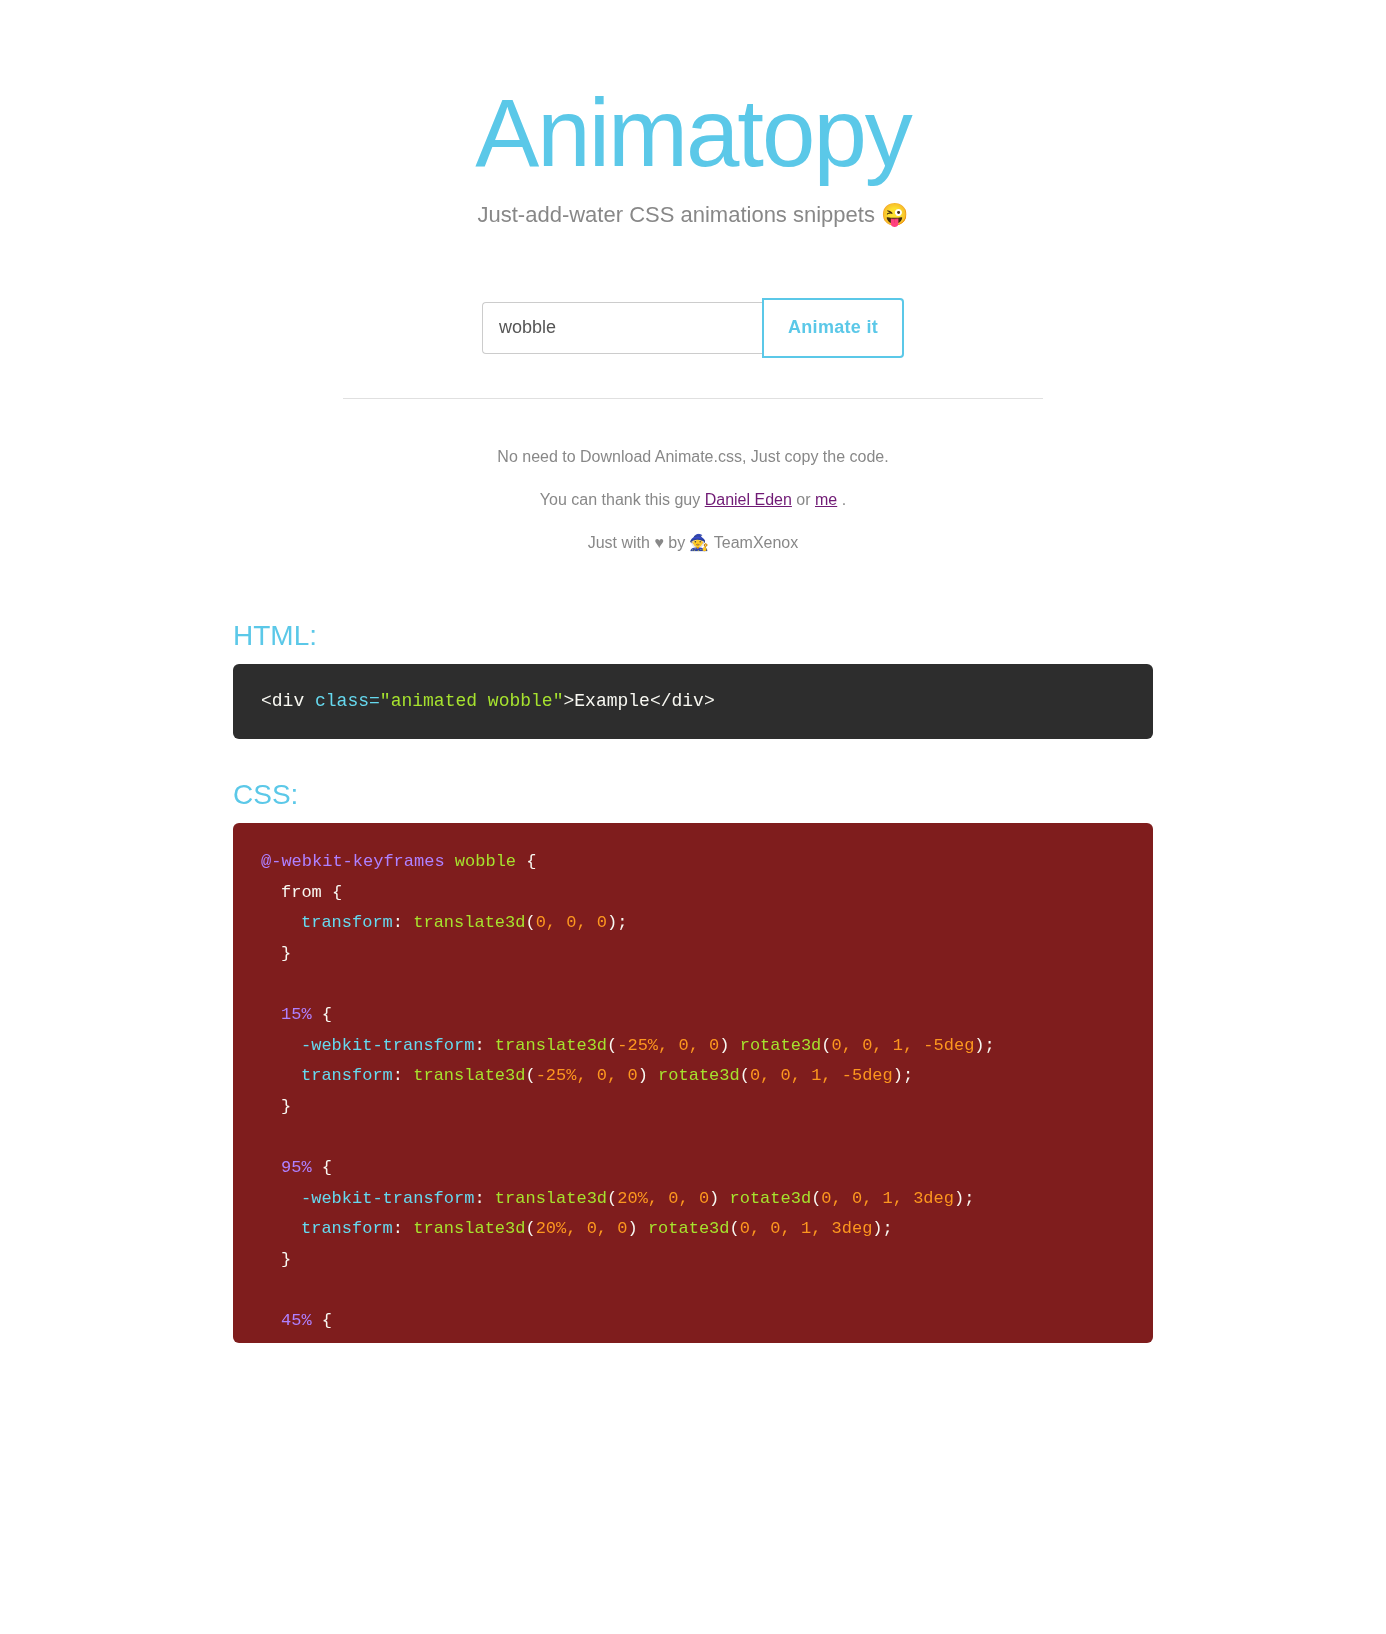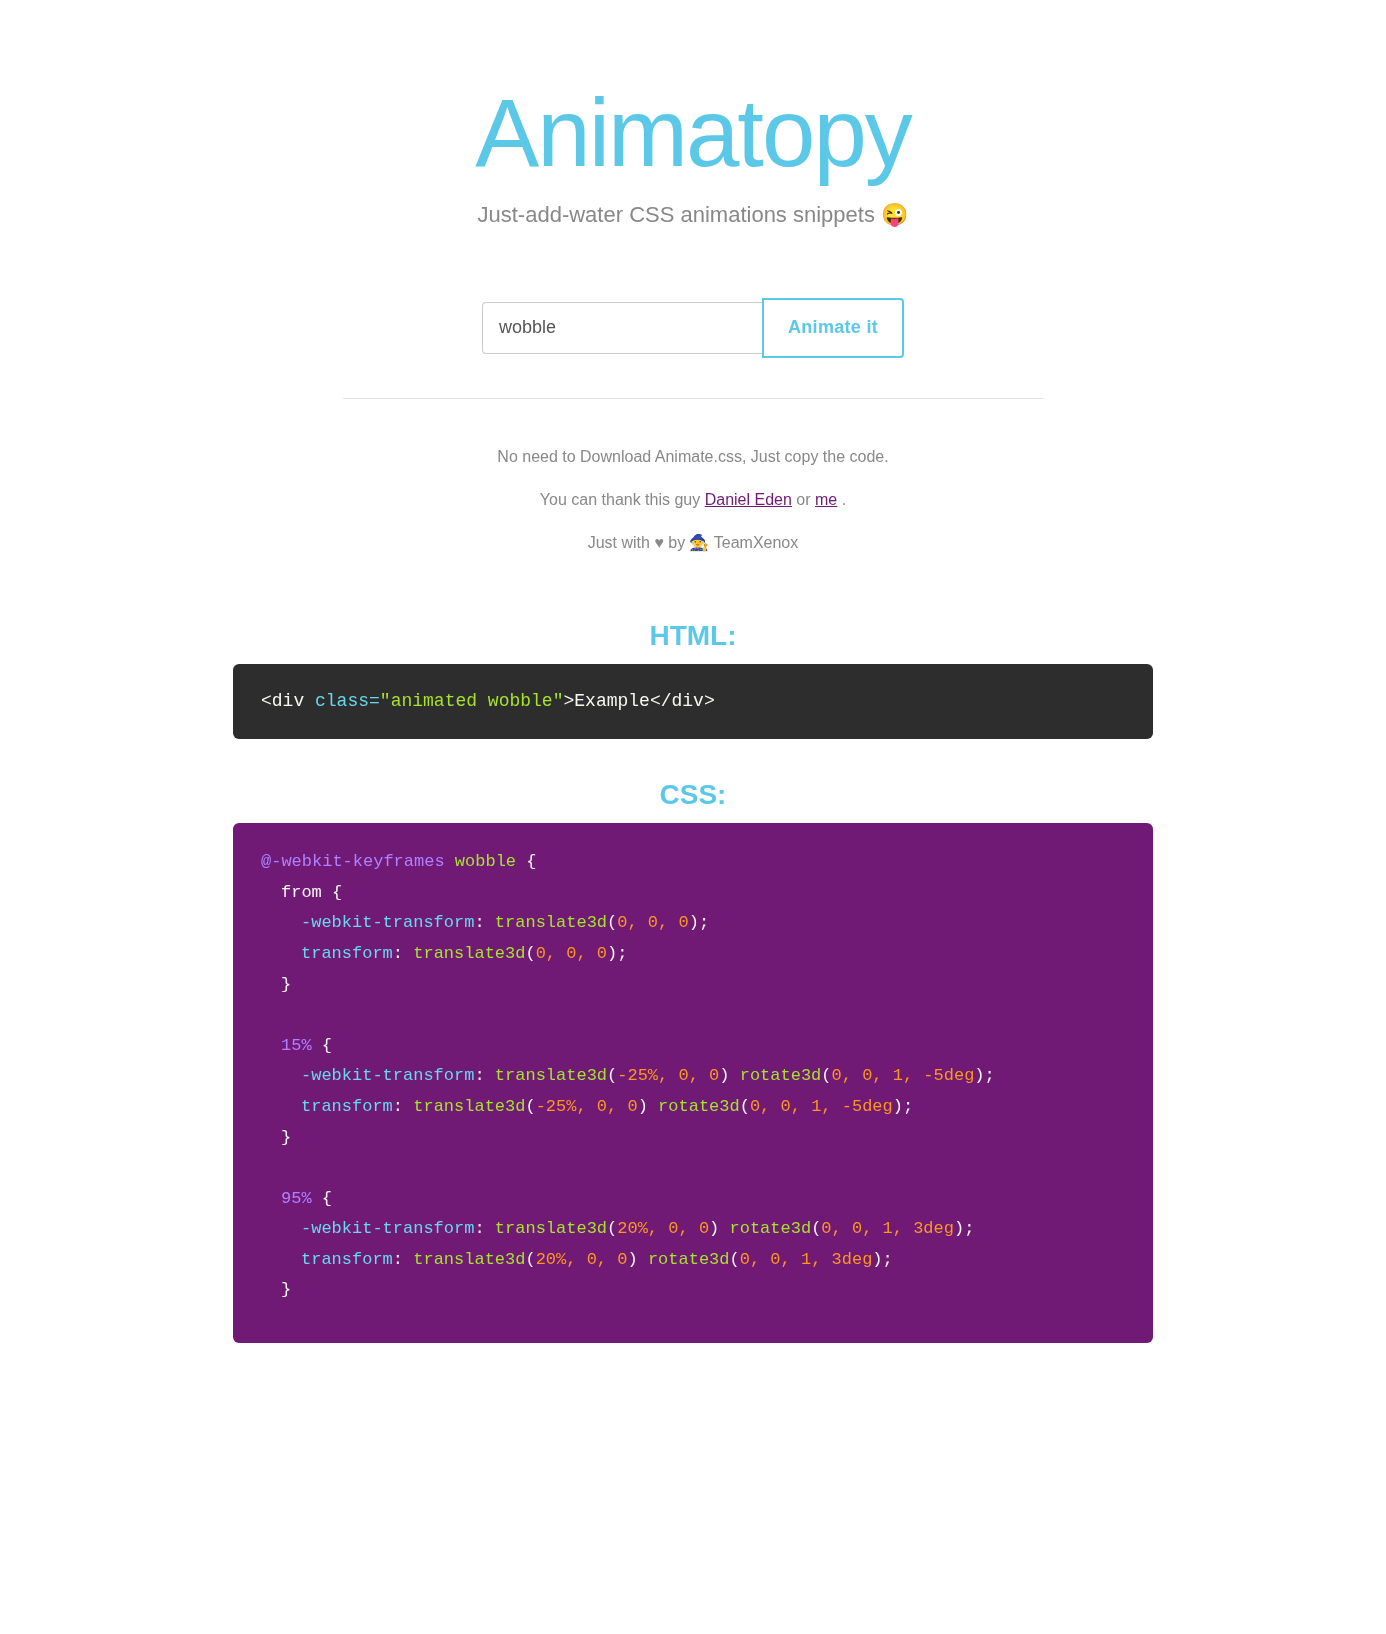--- a/index.html
+++ b/index.html
@@ -101,45 +101,44 @@
     }
 
     .made-with-line {
       font-size: 16px;
       color: #888;
       margin-top: 4px;
     }
 
     .section-label {
       font-size: 28px;
-      font-weight: 700;
+      font-weight: 400;
       color: #5bc8e8;
       margin-bottom: 12px;
       margin-top: 40px;
-      text-align: center;
     }
 
     .html-code-block {
       background: #2d2d2d;
       border-radius: 6px;
       padding: 24px 28px;
       margin-bottom: 32px;
       font-family: 'Courier New', Courier, monospace;
       font-size: 18px;
       line-height: 1.5;
       color: #f8f8f2;
     }
 
     .html-tag { color: #f8f8f2; }
     .html-attr-name { color: #66d9ef; }
     .html-attr-value { color: #a6e22e; }
     .html-text { color: #f8f8f2; }
 
     .css-code-block {
-      background: #701a75;
+      background: #7f1d1d;
       border-radius: 6px;
       padding: 24px 28px;
       margin-bottom: 32px;
       font-family: 'Courier New', Courier, monospace;
       font-size: 17px;
       line-height: 1.8;
       color: #f8f8f2;
       overflow-y: scroll;
       max-height: 520px;
       position: relative;
@@ -209,21 +208,20 @@
     <div class="html-code-block">
       <span class="html-tag">&lt;div </span><span class="html-attr-name">class=</span><span class="html-attr-value">"animated wobble"</span><span class="html-tag">&gt;</span><span class="html-text">Example</span><span class="html-tag">&lt;/div&gt;</span>
     </div>
   </div>
 
   <div>
     <h2 class="section-label">CSS:</h2>
     <div class="css-code-block">
       <span class="code-line"><span class="kw">@-webkit-keyframes</span> <span class="fn">wobble</span> <span class="brace">{</span></span>
       <span class="code-line"><span class="indent1"><span class="plain">from </span><span class="brace">{</span></span></span>
-      <span class="code-line"><span class="indent2"><span class="prop">-webkit-transform</span><span class="plain">: </span><span class="fn">translate3d</span><span class="plain">(</span><span class="val">0, 0, 0</span><span class="plain">);</span></span></span>
       <span class="code-line"><span class="indent2"><span class="prop">transform</span><span class="plain">: </span><span class="fn">translate3d</span><span class="plain">(</span><span class="val">0, 0, 0</span><span class="plain">);</span></span></span>
       <span class="code-line"><span class="indent1"><span class="brace">}</span></span></span>
       <span class="code-line">&nbsp;</span>
       <span class="code-line"><span class="indent1"><span class="pct">15%</span> <span class="brace">{</span></span></span>
       <span class="code-line"><span class="indent2"><span class="prop">-webkit-transform</span><span class="plain">: </span><span class="fn">translate3d</span><span class="plain">(</span><span class="val">-25%, 0, 0</span><span class="plain">) </span><span class="fn">rotate3d</span><span class="plain">(</span><span class="val">0, 0, 1, -5deg</span><span class="plain">);</span></span></span>
       <span class="code-line"><span class="indent2"><span class="prop">transform</span><span class="plain">: </span><span class="fn">translate3d</span><span class="plain">(</span><span class="val">-25%, 0, 0</span><span class="plain">) </span><span class="fn">rotate3d</span><span class="plain">(</span><span class="val">0, 0, 1, -5deg</span><span class="plain">);</span></span></span>
       <span class="code-line"><span class="indent1"><span class="brace">}</span></span></span>
       <span class="code-line">&nbsp;</span>
       <span class="code-line"><span class="indent1"><span class="pct">95%</span> <span class="brace">{</span></span></span>
       <span class="code-line"><span class="indent2"><span class="prop">-webkit-transform</span><span class="plain">: </span><span class="fn">translate3d</span><span class="plain">(</span><span class="val">20%, 0, 0</span><span class="plain">) </span><span class="fn">rotate3d</span><span class="plain">(</span><span class="val">0, 0, 1, 3deg</span><span class="plain">);</span></span></span>

